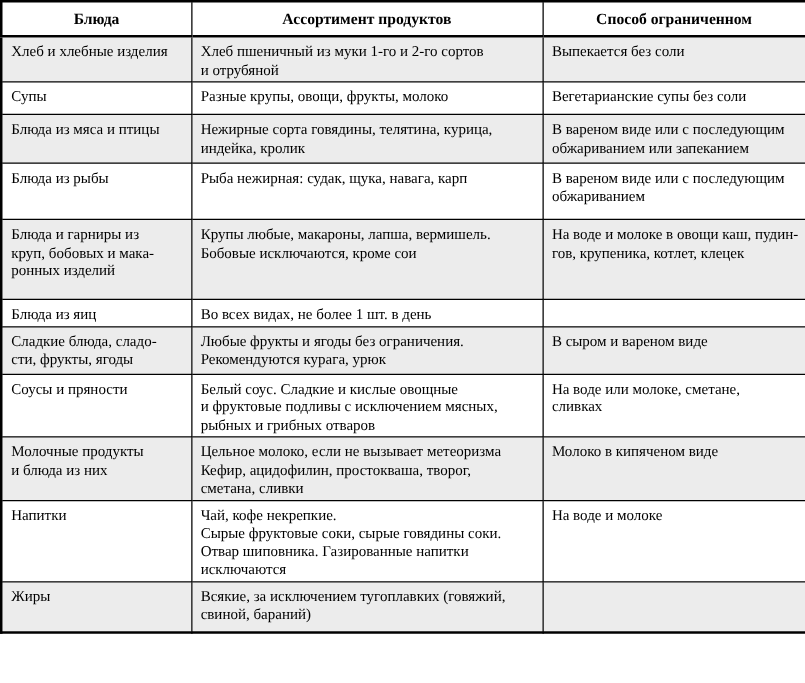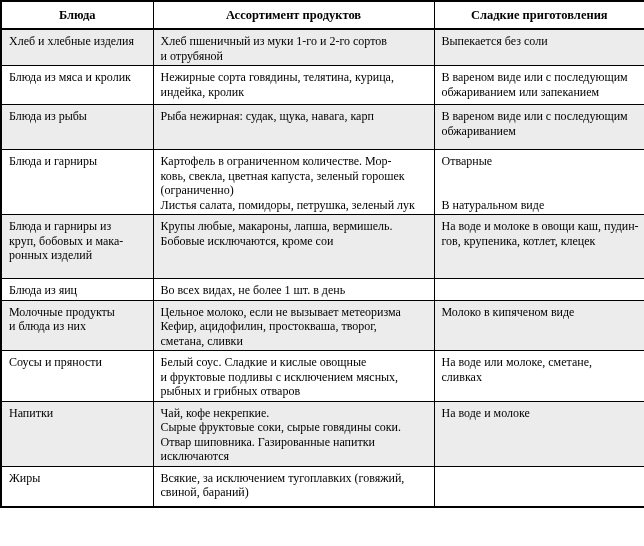--- a/index.html
+++ b/index.html
@@ -62,83 +62,84 @@
   <table class="diet-table">
     <colgroup>
       <col class="c1">
       <col class="c2">
       <col class="c3">
     </colgroup>
     <thead>
       <tr>
         <th>Блюда</th>
         <th>Ассортимент продуктов</th>
-        <th>Сладкие приготовления</th>
+        <th>Способ ограниченном</th>
       </tr>
     </thead>
     <tbody>
       <tr style="height:35px">
         <td>Хлеб и хлебные изделия</td>
         <td>Хлеб пшеничный из муки 1-го и 2-го сортов
 и отрубяной</td>
         <td>Выпекается без соли</td>
       </tr>
+      <tr style="height:26px">
+        <td>Супы</td>
+        <td>Разные крупы, овощи, фрукты, молоко</td>
+        <td>Вегетарианские супы без соли</td>
+      </tr>
       <tr style="height:39px">
-        <td>Блюда из мяса и кролик</td>
+        <td>Блюда из мяса и птицы</td>
         <td>Нежирные сорта говядины, телятина, курица,
 индейка, кролик</td>
         <td>В вареном виде или с последующим
 обжариванием или запеканием</td>
       </tr>
       <tr style="height:45px">
         <td>Блюда из рыбы</td>
         <td>Рыба нежирная: судак, щука, навага, карп</td>
         <td>В вареном виде или с последующим
 обжариванием</td>
-      </tr>
-      <tr style="height:65px">
-        <td>Блюда и гарниры</td>
-        <td>Картофель в ограниченном количестве. Мор-
-ковь, свекла, цветная капуста, зеленый горошек
-(ограниченно)
-Листья салата, помидоры, петрушка, зеленый лук</td>
-        <td>Отварные
-
-
-В натуральном виде</td>
       </tr>
       <tr style="height:64px">
         <td>Блюда и гарниры из
 круп, бобовых и мака-
 ронных изделий</td>
         <td>Крупы любые, макароны, лапша, вермишель.
 Бобовые исключаются, кроме сои</td>
         <td>На воде и молоке в овощи каш, пудин-
 гов, крупеника, котлет, клецек</td>
       </tr>
       <tr style="height:14px">
         <td>Блюда из яиц</td>
         <td>Во всех видах, не более 1 шт. в день</td>
         <td></td>
       </tr>
-      <tr style="height:47px">
-        <td>Молочные продукты
-и блюда из них</td>
-        <td>Цельное молоко, если не вызывает метеоризма
-Кефир, ацидофилин, простокваша, творог,
-сметана, сливки</td>
-        <td>Молоко в кипяченом виде</td>
+      <tr style="height:38px">
+        <td>Сладкие блюда, сладо-
+сти, фрукты, ягоды</td>
+        <td>Любые фрукты и ягоды без ограничения.
+Рекомендуются курага, урюк</td>
+        <td>В сыром и вареном виде</td>
       </tr>
       <tr style="height:50px">
         <td>Соусы и пряности</td>
         <td>Белый соус. Сладкие и кислые овощные
 и фруктовые подливы с исключением мясных,
 рыбных и грибных отваров</td>
         <td>На воде или молоке, сметане,
 сливках</td>
+      </tr>
+      <tr style="height:47px">
+        <td>Молочные продукты
+и блюда из них</td>
+        <td>Цельное молоко, если не вызывает метеоризма
+Кефир, ацидофилин, простокваша, творог,
+сметана, сливки</td>
+        <td>Молоко в кипяченом виде</td>
       </tr>
       <tr style="height:62px">
         <td>Напитки</td>
         <td>Чай, кофе некрепкие.
 Сырые фруктовые соки, сырые говядины соки.
 Отвар шиповника. Газированные напитки
 исключаются</td>
         <td>На воде и молоке</td>
       </tr>
       <tr style="height:41px">

